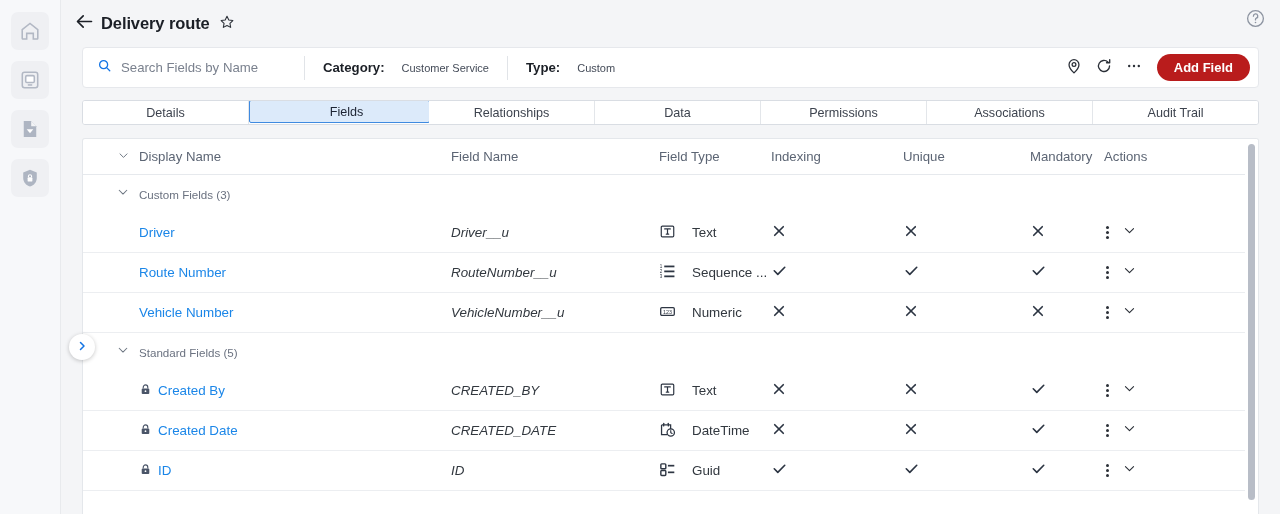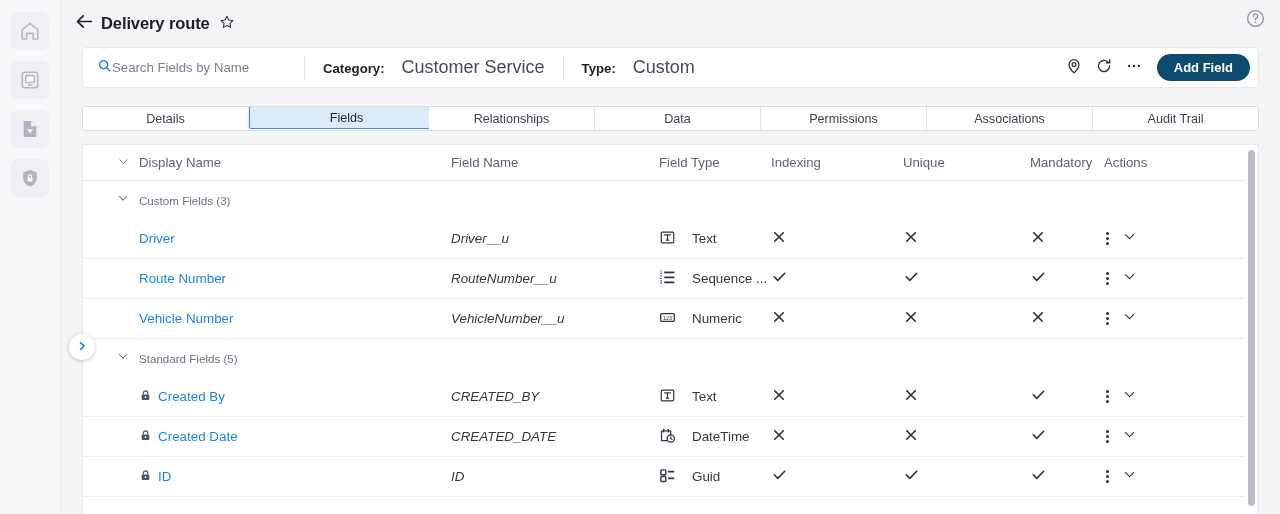--- a/index.html
+++ b/index.html
@@ -67,55 +67,55 @@
     margin: 0 21px 0 21px;
     height: 41px; flex: 0 0 41px;
     background: #ffffff;
     border: 1px solid #e6e8ec;
     border-radius: 4px;
     display: flex; align-items: center;
     padding: 0 8px 0 0;
     position: relative;
   }
   .search-box {
-    display: flex; align-items: center; 
+    display: flex; align-items: center; gap: 9px;
     padding-left: 14px; width: 221px; height: 100%;
   }
   .search-input {
     border: none; outline: none;
     font-size: 13.2px; color: #5b6270;
     font-family: "Liberation Sans", sans-serif;
     background: transparent; width: 100%;
   }
   .search-input::placeholder { color: #7a818e; }
   .tb-sep { width: 1px; height: 24px; background: #e1e4e8; }
   .meta {
     display: flex; align-items: baseline; gap: 17px;
     padding: 0 18px;
     white-space: nowrap;
   }
   .meta-label { font-size: 13.2px; font-weight: bold; color: #1b1f26; }
-  .meta-value { font-size: 18px; color: #444b58; }
+  .meta-value { font-size: 11px; color: #444b58; }
   .tb-spacer { flex: 1 1 auto; }
   .tb-icon { width: 30px; height: 30px; display: flex; align-items: center; justify-content: center; }
   .add-field-btn {
     height: 27px; border-radius: 14px;
-    background: #0c4a6e;
+    background: #b91c1c;
     color: #ffffff;
     font-size: 13px; font-weight: bold;
     font-family: "Liberation Sans", sans-serif;
     border: none; cursor: pointer;
     padding: 0 17px;
     margin-left: 8px;
     display: flex; align-items: center;
   }
 
   
   .tabs {
-    margin: 18px 21px 0 21px;
+    margin: 12px 21px 0 21px;
     height: 25px; flex: 0 0 25px;
     display: flex;
     background: #ffffff;
     border: 1px solid #d9dde3;
     border-radius: 3px;
     overflow: hidden;
   }
   .tab {
     flex: 1 1 0;
     display: flex; align-items: center; justify-content: center;

